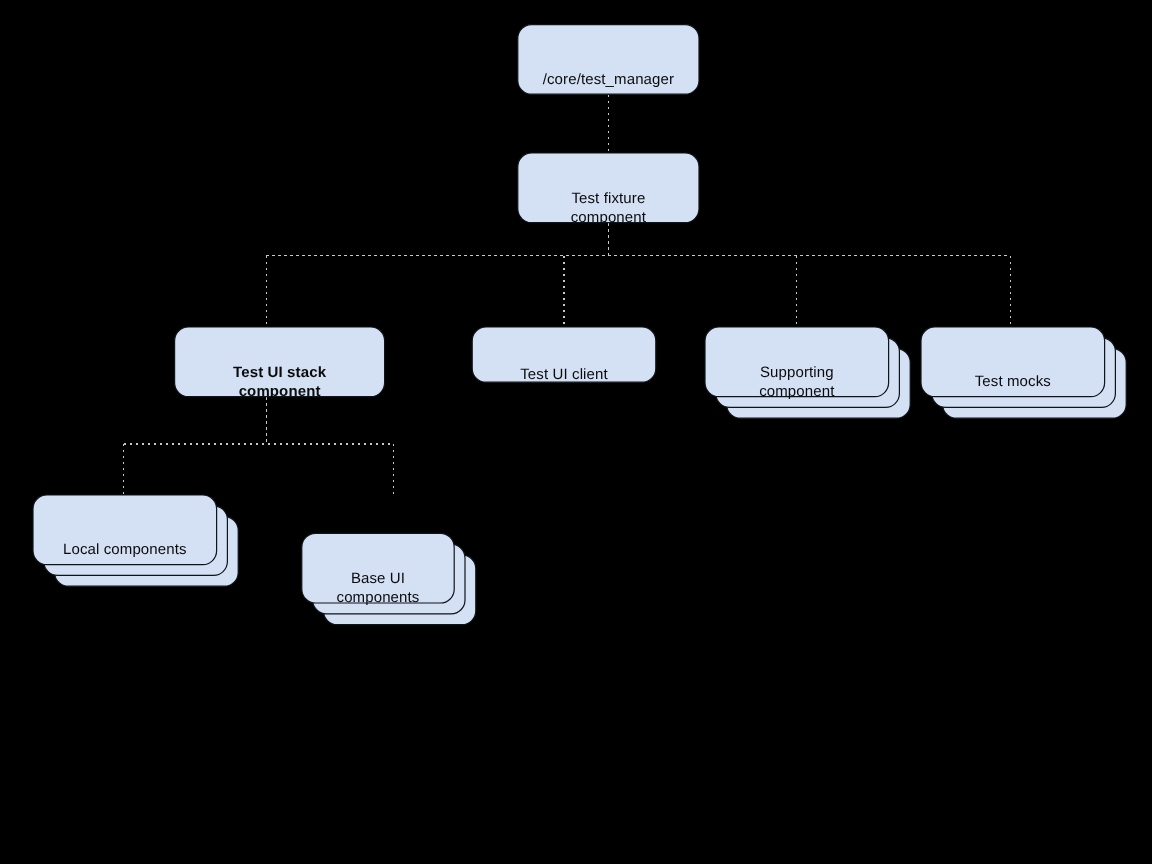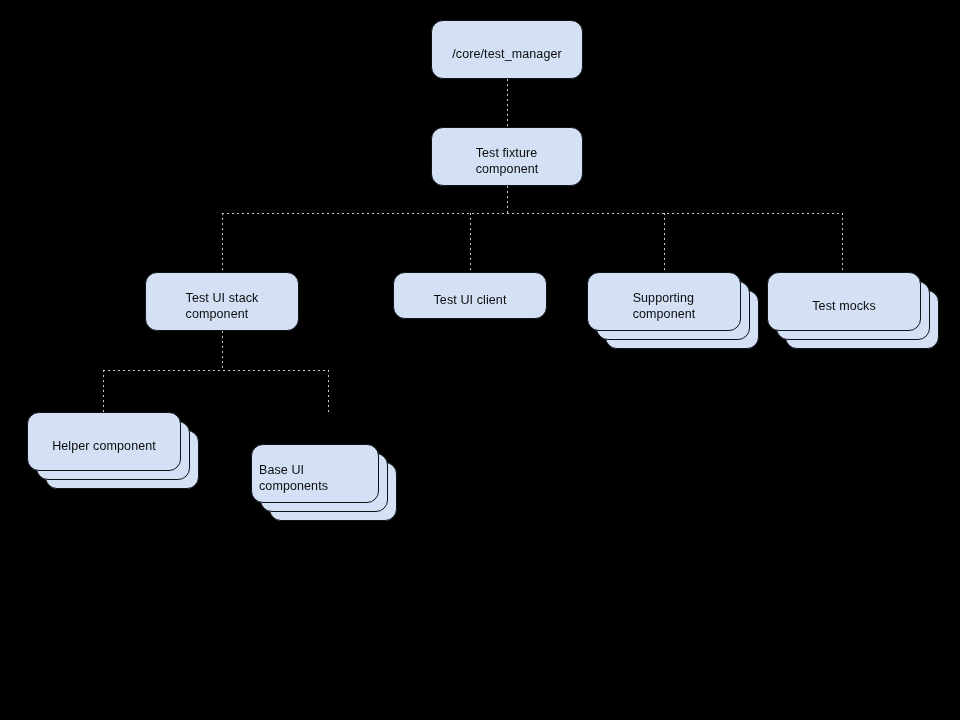--- a/index.html
+++ b/index.html
@@ -61,28 +61,28 @@
 
   .card.face {
     left: 0;
     top: 0;
     z-index: 3;
   }
 
   .label {
     position: absolute;
     left: 0;
-    top: 4px;
+    top: 16px;
     width: 100%;
     height: 100%;
     z-index: 4;
     display: flex;
     align-items: center;
     justify-content: center;
-    text-align: left;
+    text-align: center;
     color: #0b0b0b;
     font-family: "Liberation Sans", sans-serif;
     font-size: 12.5px;
     line-height: 16px;
     letter-spacing: 0.1px;
     white-space: pre-line;
     padding: 16px 8px;
     box-sizing: border-box;
   }
 </style>
@@ -108,21 +108,21 @@
   <div id="node-layer">
       <div class="node" style="left: 431px; top: 20px; width: 152px; height: 59px;">
         <div class="card face"></div>
         <div class="label">/core/test_manager</div>
       </div>
       <div class="node" style="left: 431px; top: 127px; width: 152px; height: 59px; text-decoration: underline;">
         <div class="card face"></div>
         <div class="label">Test fixture
 component</div>
       </div>
-      <div class="node" style="left: 145px; top: 272px; width: 154px; height: 59px;">
+      <div class="node" style="left: 145px; top: 272px; width: 176px; height: 59px; font-weight: bold;">
         <div class="card face"></div>
         <div class="label">Test UI stack
 component</div>
       </div>
       <div class="node" style="left: 393px; top: 272px; width: 154px; height: 47px;">
         <div class="card face"></div>
         <div class="label">Test UI client</div>
       </div>
       <div class="node stacked" style="left: 587px; top: 272px; width: 154px; height: 59px;">
         <div class="card layer3"></div>
@@ -134,21 +134,21 @@
       <div class="node stacked" style="left: 767px; top: 272px; width: 154px; height: 59px;">
         <div class="card layer3"></div>
         <div class="card layer2"></div>
         <div class="card face"></div>
         <div class="label">Test mocks</div>
       </div>
       <div class="node stacked" style="left: 27px; top: 412px; width: 154px; height: 59px;">
         <div class="card layer3"></div>
         <div class="card layer2"></div>
         <div class="card face"></div>
-        <div class="label">Helper component</div>
+        <div class="label">Local components</div>
       </div>
       <div class="node stacked" style="left: 251px; top: 412px; width: 128px; height: 59px; margin-top: 32px;">
         <div class="card layer3"></div>
         <div class="card layer2"></div>
         <div class="card face"></div>
         <div class="label">Base UI components</div>
       </div>
     </div>
 
 </div>

